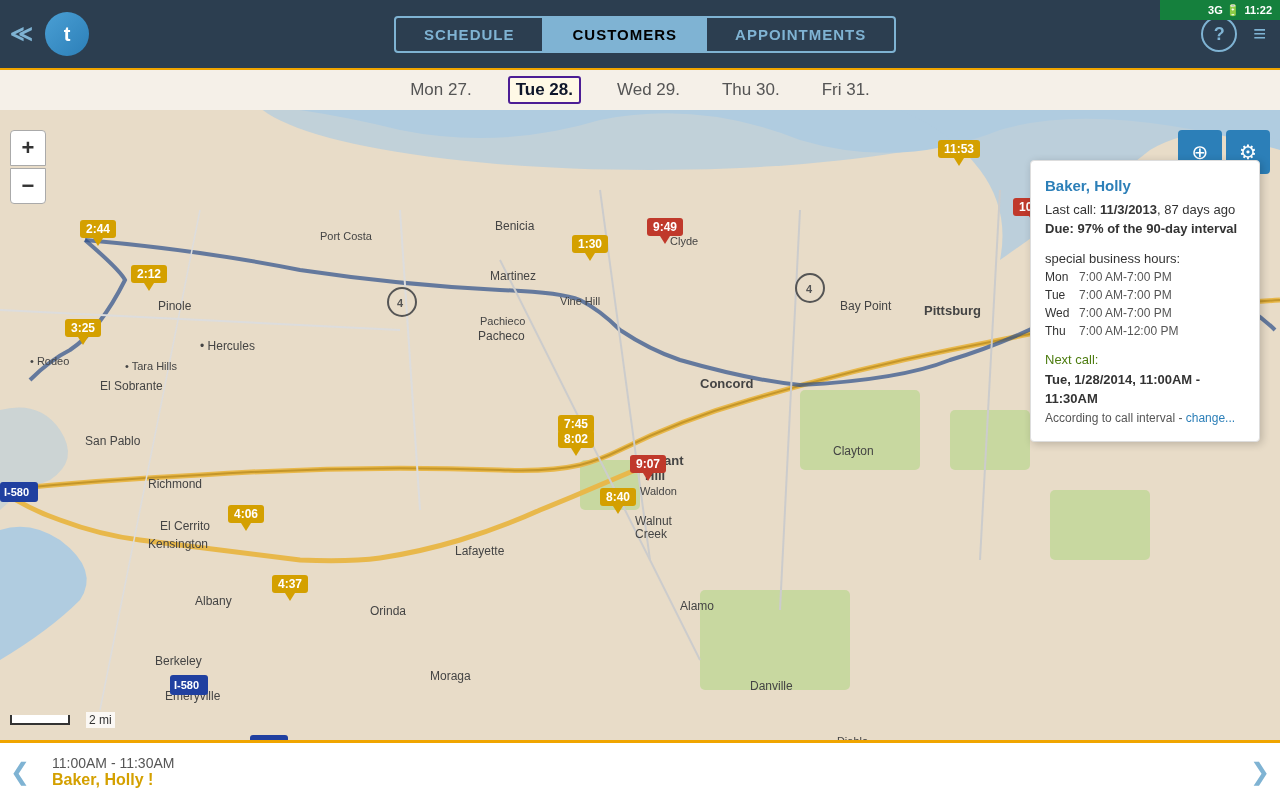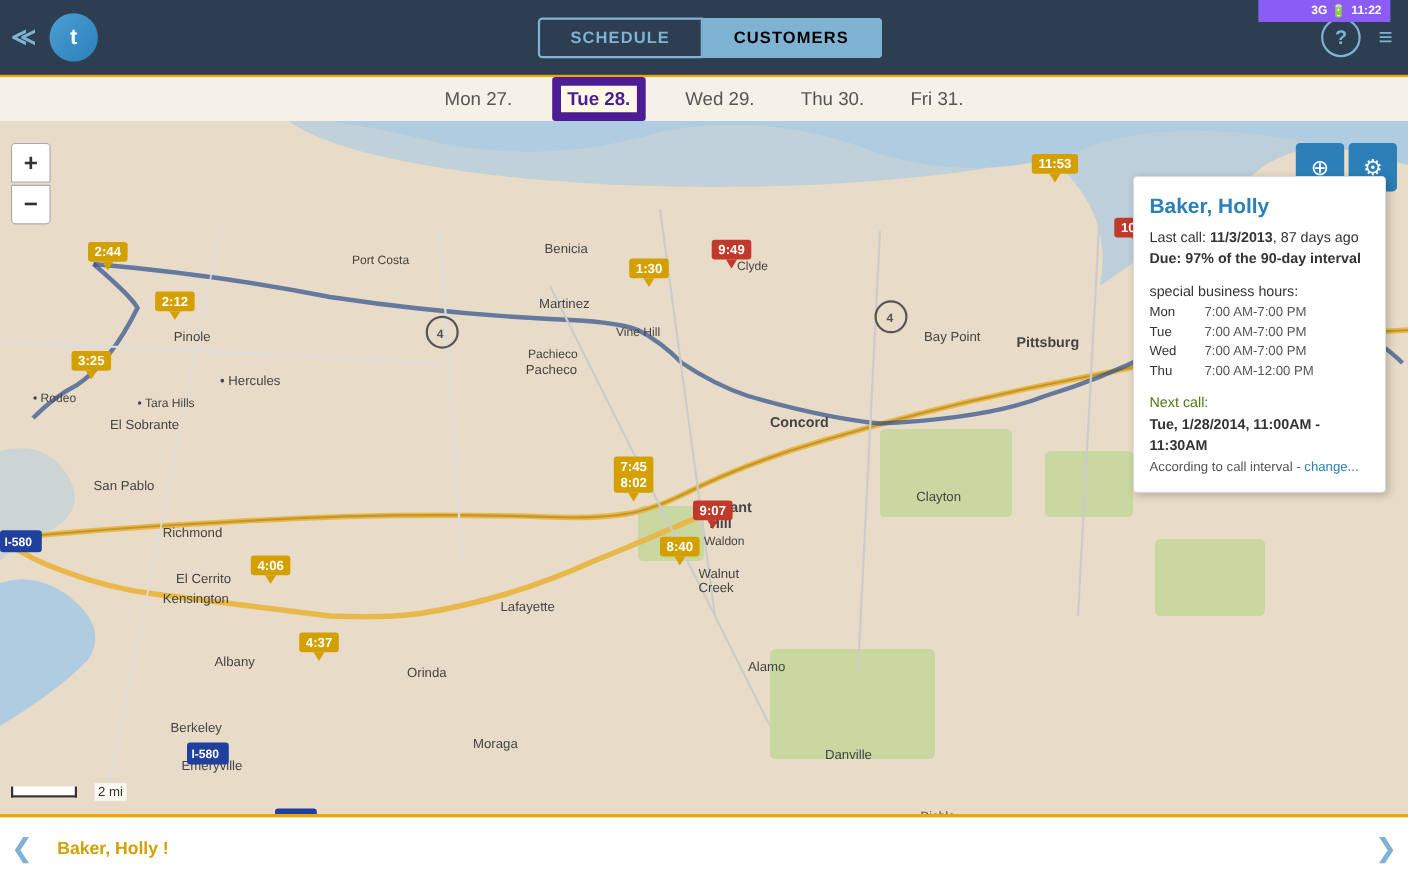--- a/index.html
+++ b/index.html
@@ -1,21 +1,21 @@
 <!DOCTYPE html>
 <html><head>
   <meta charset="utf-8">
   <style>
     * { margin: 0; padding: 0; box-sizing: border-box; }
     body { width: 1280px; height: 800px; overflow: hidden; font-family: Arial, sans-serif; background: #1a1a2e; }
 
     
     #status-bar {
-      position: absolute; top: 0; right: 16px; width: 120px; height: 20px;
-      background: #8b5cf6; display: flex; align-items: center; justify-content: flex-end;
+      position: absolute; top: 0; right: 0; width: 120px; height: 20px;
+      background: #15803d; display: flex; align-items: center; justify-content: flex-end;
       padding-right: 8px; gap: 4px; z-index: 100;
     }
     #status-bar span { color: #fff; font-size: 11px; font-weight: bold; }
 
     
     #top-nav {
       position: absolute; top: 0; left: 0; right: 0; height: 70px;
       background: #2c3e50; display: flex; align-items: center; z-index: 50;
       border-bottom: 2px solid #f0a500;
     }
@@ -50,22 +50,22 @@
     #menu-icon { color: #7fb3d3; font-size: 22px; cursor: pointer; }
 
     
     #date-bar {
       position: absolute; top: 70px; left: 0; right: 0; height: 40px;
       background: #f5f0e8; display: flex; align-items: center; justify-content: center;
       gap: 30px; z-index: 45; font-size: 17px;
     }
     .date-item { color: #555; cursor: pointer; padding: 2px 6px; }
     .date-item.today {
-      color: #4c1d95; font-weight: bold;
-      border: 8px solid #4c1d95; border-radius: 3px;
+      color: #0f172a; font-weight: bold;
+      border: 2px solid #4c1d95; border-radius: 3px;
       background: #fff9e6;
     }
 
     
     #map-container {
       position: absolute; top: 110px; left: 0; right: 0; bottom: 60px;
       overflow: hidden; background: #e8dcc8;
     }
 
     
@@ -112,26 +112,26 @@
     .pin-tail.yellow { border-top: 8px solid #d4a000; }
     .pin-tail.red { border-top: 8px solid #c0392b; }
 
     
     #info-popup {
       position: absolute; right: 20px; top: 50px; width: 230px;
       background: white; border: 1px solid #ddd; border-radius: 4px;
       padding: 14px; z-index: 30; font-size: 13px; line-height: 1.5;
       box-shadow: 2px 2px 8px rgba(0,0,0,0.2);
     }
-    #popup-name { color: #2c7fb8; font-weight: bold; font-size: 19px; margin-bottom: 2px; }
+    #popup-name { color: #2c7fb8; font-weight: bold; font-size: 15px; margin-bottom: 2px; }
     #popup-last-call { color: #333; }
     #popup-due { color: #333; }
     #popup-due span { color: #333; font-weight: bold; }
     #popup-hours-title { margin-top: 10px; color: #333; }
-    .hours-row { display: flex; gap: 22px; color: #555; font-size: 12px; }
+    .hours-row { display: flex; gap: 6px; color: #555; font-size: 12px; }
     .hours-day { width: 28px; color: #333; }
     #popup-next-call-label { margin-top: 10px; color: #4d7c0f; }
     #popup-next-call-time { font-weight: bold; color: #333; font-size: 13px; }
     #popup-interval { color: #555; font-size: 12px; }
     #popup-change { color: #2c7fb8; font-size: 12px; cursor: pointer; }
 
     
     #scale-bar {
       position: absolute; bottom: 12px; left: 10px; z-index: 20;
       display: flex; align-items: center; gap: 16px;
@@ -179,20 +179,21 @@
 </div>
 
 <div id="top-nav">
   <div id="nav-left">
     <span id="back-icon">≪</span>
     <div id="logo-circle">t</div>
   </div>
   <div id="nav-center">
     <button class="nav-btn">SCHEDULE</button>
     <button class="nav-btn active">CUSTOMERS</button>
+    <button class="nav-btn">APPOINTMENTS</button>
   </div>
   <div id="nav-right">
     <div id="help-btn">?</div>
     <span id="menu-icon">≡</span>
   </div>
 </div>
 
 <div id="date-bar">
   <span class="date-item">Mon 27.</span>
   <span class="date-item today">Tue 28.</span>
@@ -313,21 +314,21 @@
   <div id="map-settings">
     <div class="map-ctrl-btn">⊕</div>
     <div class="map-ctrl-btn">⚙</div>
   </div>
 
   <div id="pins-container">
       <div class="map-pin" style="left: 80px; top: 110px;">
       <div class="pin-label yellow">2:44</div>
       <div class="pin-tail yellow"></div>
     </div>
-      <div class="map-pin" style="left: 141px; top: 155px;">
+      <div class="map-pin" style="left: 131px; top: 155px;">
       <div class="pin-label yellow">2:12</div>
       <div class="pin-tail yellow"></div>
     </div>
       <div class="map-pin" style="left: 65px; top: 209px;">
       <div class="pin-label yellow">3:25</div>
       <div class="pin-tail yellow"></div>
     </div>
       <div class="map-pin" style="left: 647px; top: 108px;">
       <div class="pin-label red">9:49</div>
       <div class="pin-tail red"></div>
@@ -415,16 +416,17 @@
 
   <div id="scale-bar">
     <div id="scale-line"></div>
     <span id="scale-label">2 mi</span>
   </div>
 </div>
 
 <div id="timeline-bar">
   <div id="timeline-prev">❮</div>
   <div id="timeline-content">
+    <div id="timeline-time">11:00AM - 11:30AM</div>
     <div id="timeline-customer">Baker, Holly !</div>
   </div>
   <div id="timeline-next">❯</div>
 </div>
 
 </body></html>

